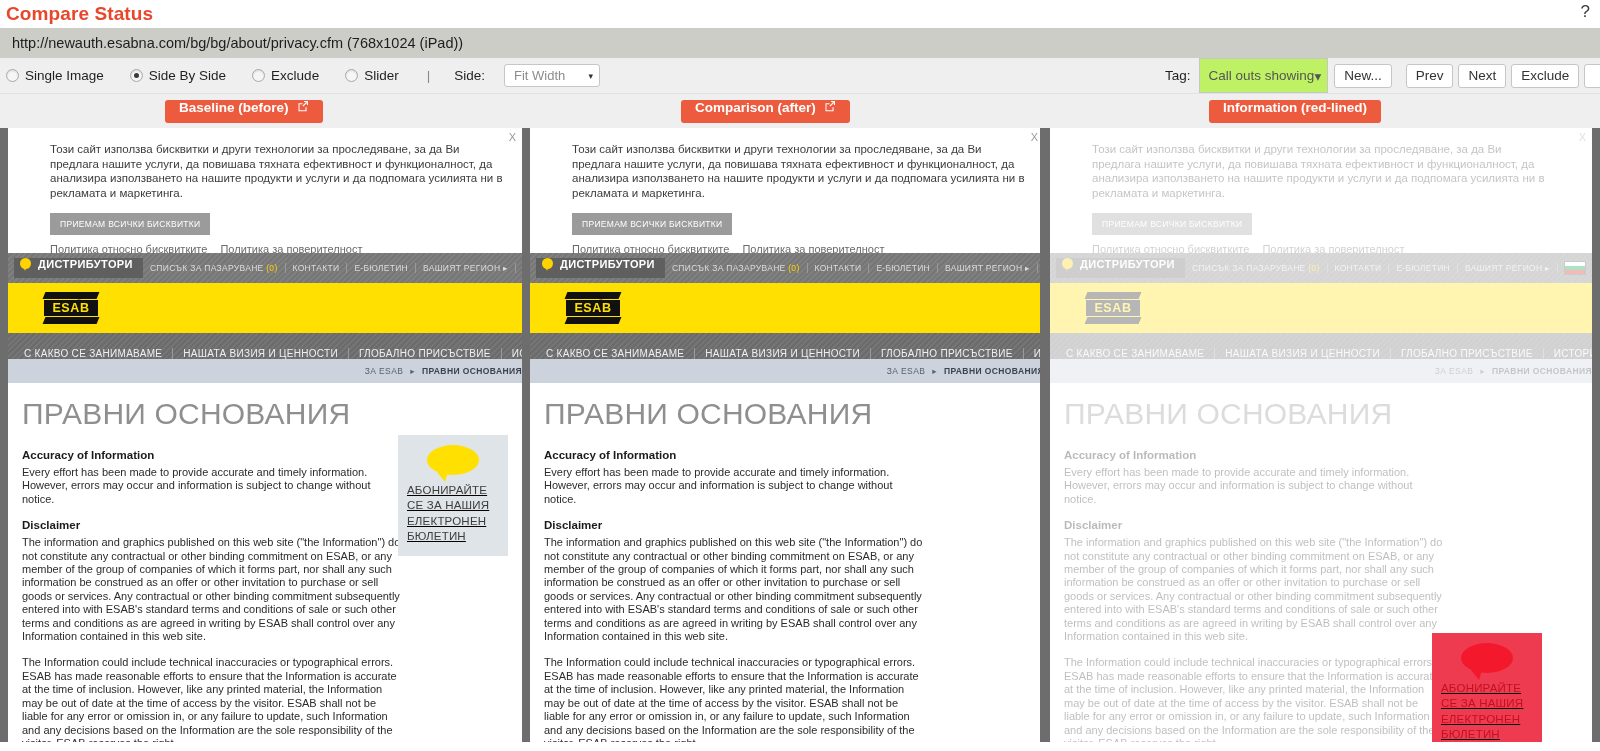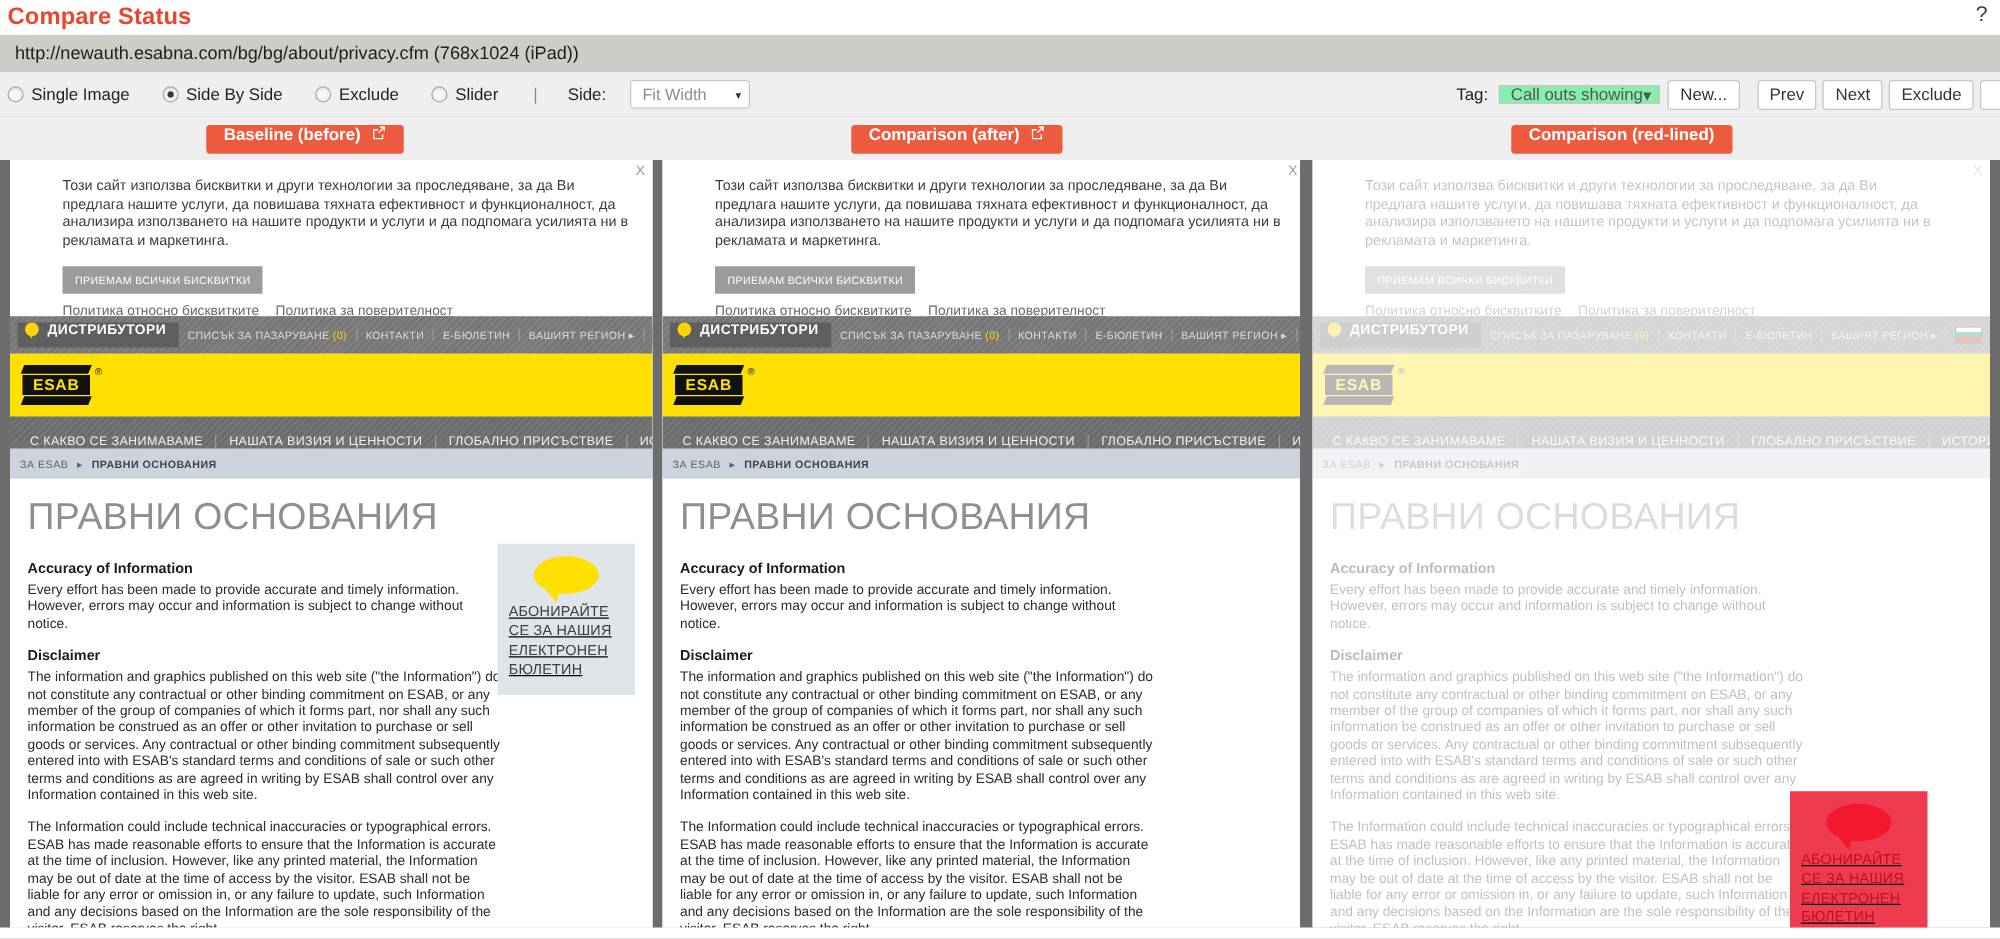--- a/index.html
+++ b/index.html
@@ -51,21 +51,21 @@
   .select-box{
     height:23px; min-width:96px; background:#fff;
     border:1px solid #c6c6c6; border-radius:3px;
     display:flex; align-items:center; justify-content:space-between;
     padding:0 6px 0 9px; font-size:13px; color:#8d8d8d;
   }
   .select-box .caret{ font-size:9px; color:#333; margin-left:10px; }
   .tb-right{ margin-left:auto; display:flex; align-items:center; }
   .tag-label{ margin-right:8px; color:#1f1f1f; font-size:13.5px;}
   .select-tag{
-    height:15px; background:#86efac; border:1px solid #c6c6c6; border-radius:0;
+    height:35px; background:#bef264; border:1px solid #c6c6c6; border-radius:0;
     display:flex; align-items:center; justify-content:space-between;
     padding:0 6px 0 9px; font-size:13.5px; color:#555; margin-right:6px;
   }
   .btn{
     height:24px; background:#fff; border:1px solid #c6c6c6; border-radius:3px;
     display:flex; align-items:center; justify-content:center;
     padding:0 9px; font-size:13.5px; color:#333; margin-left:5px;
     white-space:nowrap;
   }
   .btn.first{ margin-left:0; }
@@ -160,21 +160,21 @@
     position:relative; display:inline-block; margin-left:4px;
   }
   .mag::after{
     content:""; position:absolute; right:-5px; bottom:-4px;
     width:7px; height:2px; background:#ffd200; transform:rotate(45deg);
   }
 
   
   .logo-band{ height:50px; background:#ffe000; position:relative; }
   .esab-logo{
-    position:absolute; left:6px; top:8px; width:62px; height:34px;
+    position:absolute; left:32px; top:8px; width:62px; height:34px;
   }
   .esab-logo .slab{
     position:absolute; left:4px; width:54px; height:7px; background:#111;
     transform:skewX(-22deg);
   }
   .esab-logo .slab.t{ top:1px; }
   .esab-logo .slab.b{ top:26px; }
   .esab-logo .word{
     position:absolute; left:4px; top:9px; width:54px; height:16px;
     background:#111; color:#ffe000; font-size:12.5px; font-weight:bold;
@@ -187,21 +187,21 @@
     height:26px; background:#6e6e6e;
     background-image:repeating-linear-gradient(135deg, rgba(255,255,255,.05) 0 2px, rgba(0,0,0,.03) 2px 4px);
     display:flex; align-items:flex-end; color:#f0f0f0;
     font-size:10px; letter-spacing:.3px; padding-left:6px;
   }
   .menu-bar .mi{ padding:0 10px; border-right:1px solid #9a9a9a; white-space:nowrap;}
 
   
   .crumb{
     height:24px; background:#ccd3dd; display:flex; align-items:center;
-    padding-left:8px; font-size:8.5px; color:#5a6170; letter-spacing:.4px; gap:7px;
+    padding-left:8px; font-size:8.5px; color:#5a6170; letter-spacing:.4px; gap:7px;justify-content:flex-end;
   }
   .crumb .cur{ font-weight:bold; color:#3c4350; }
 
   
   .content{
     position:relative; padding:14px 14px 0 14px; background:#fff;
   }
   .page-h1{
     font-size:30px; color:#8f8f8f; font-weight:normal; margin:0 0 18px 0;
     letter-spacing:.2px;
@@ -299,21 +299,21 @@
   <div class="orange-btn" style="left:681px;">
     <span>Comparison (after)</span>
     <span class="ext-ico">
       <svg width="12" height="12" viewBox="0 0 12 12">
           <path d="M1.5 3.2h4v1.1h-3v6h6v-3h1.1v4H1.5z" fill="#fff"></path>
           <path d="M7 1h4v4h-1.1V2.9L6.3 6.5 5.5 5.7 9.1 2.1H7z" fill="#fff"></path>
         </svg>
     </span>
   </div>
   <div class="orange-btn" style="left:1209px;">
-    <span>Comparison (red-lined)</span>
+    <span>Information (red-lined)</span>
   </div>
 </div>
 
 <div class="panels">
 
   <div class="panel p1">
     <div class="panel-inner">
 
       <div class="cookie">
         <div class="cookie-x">X</div>

